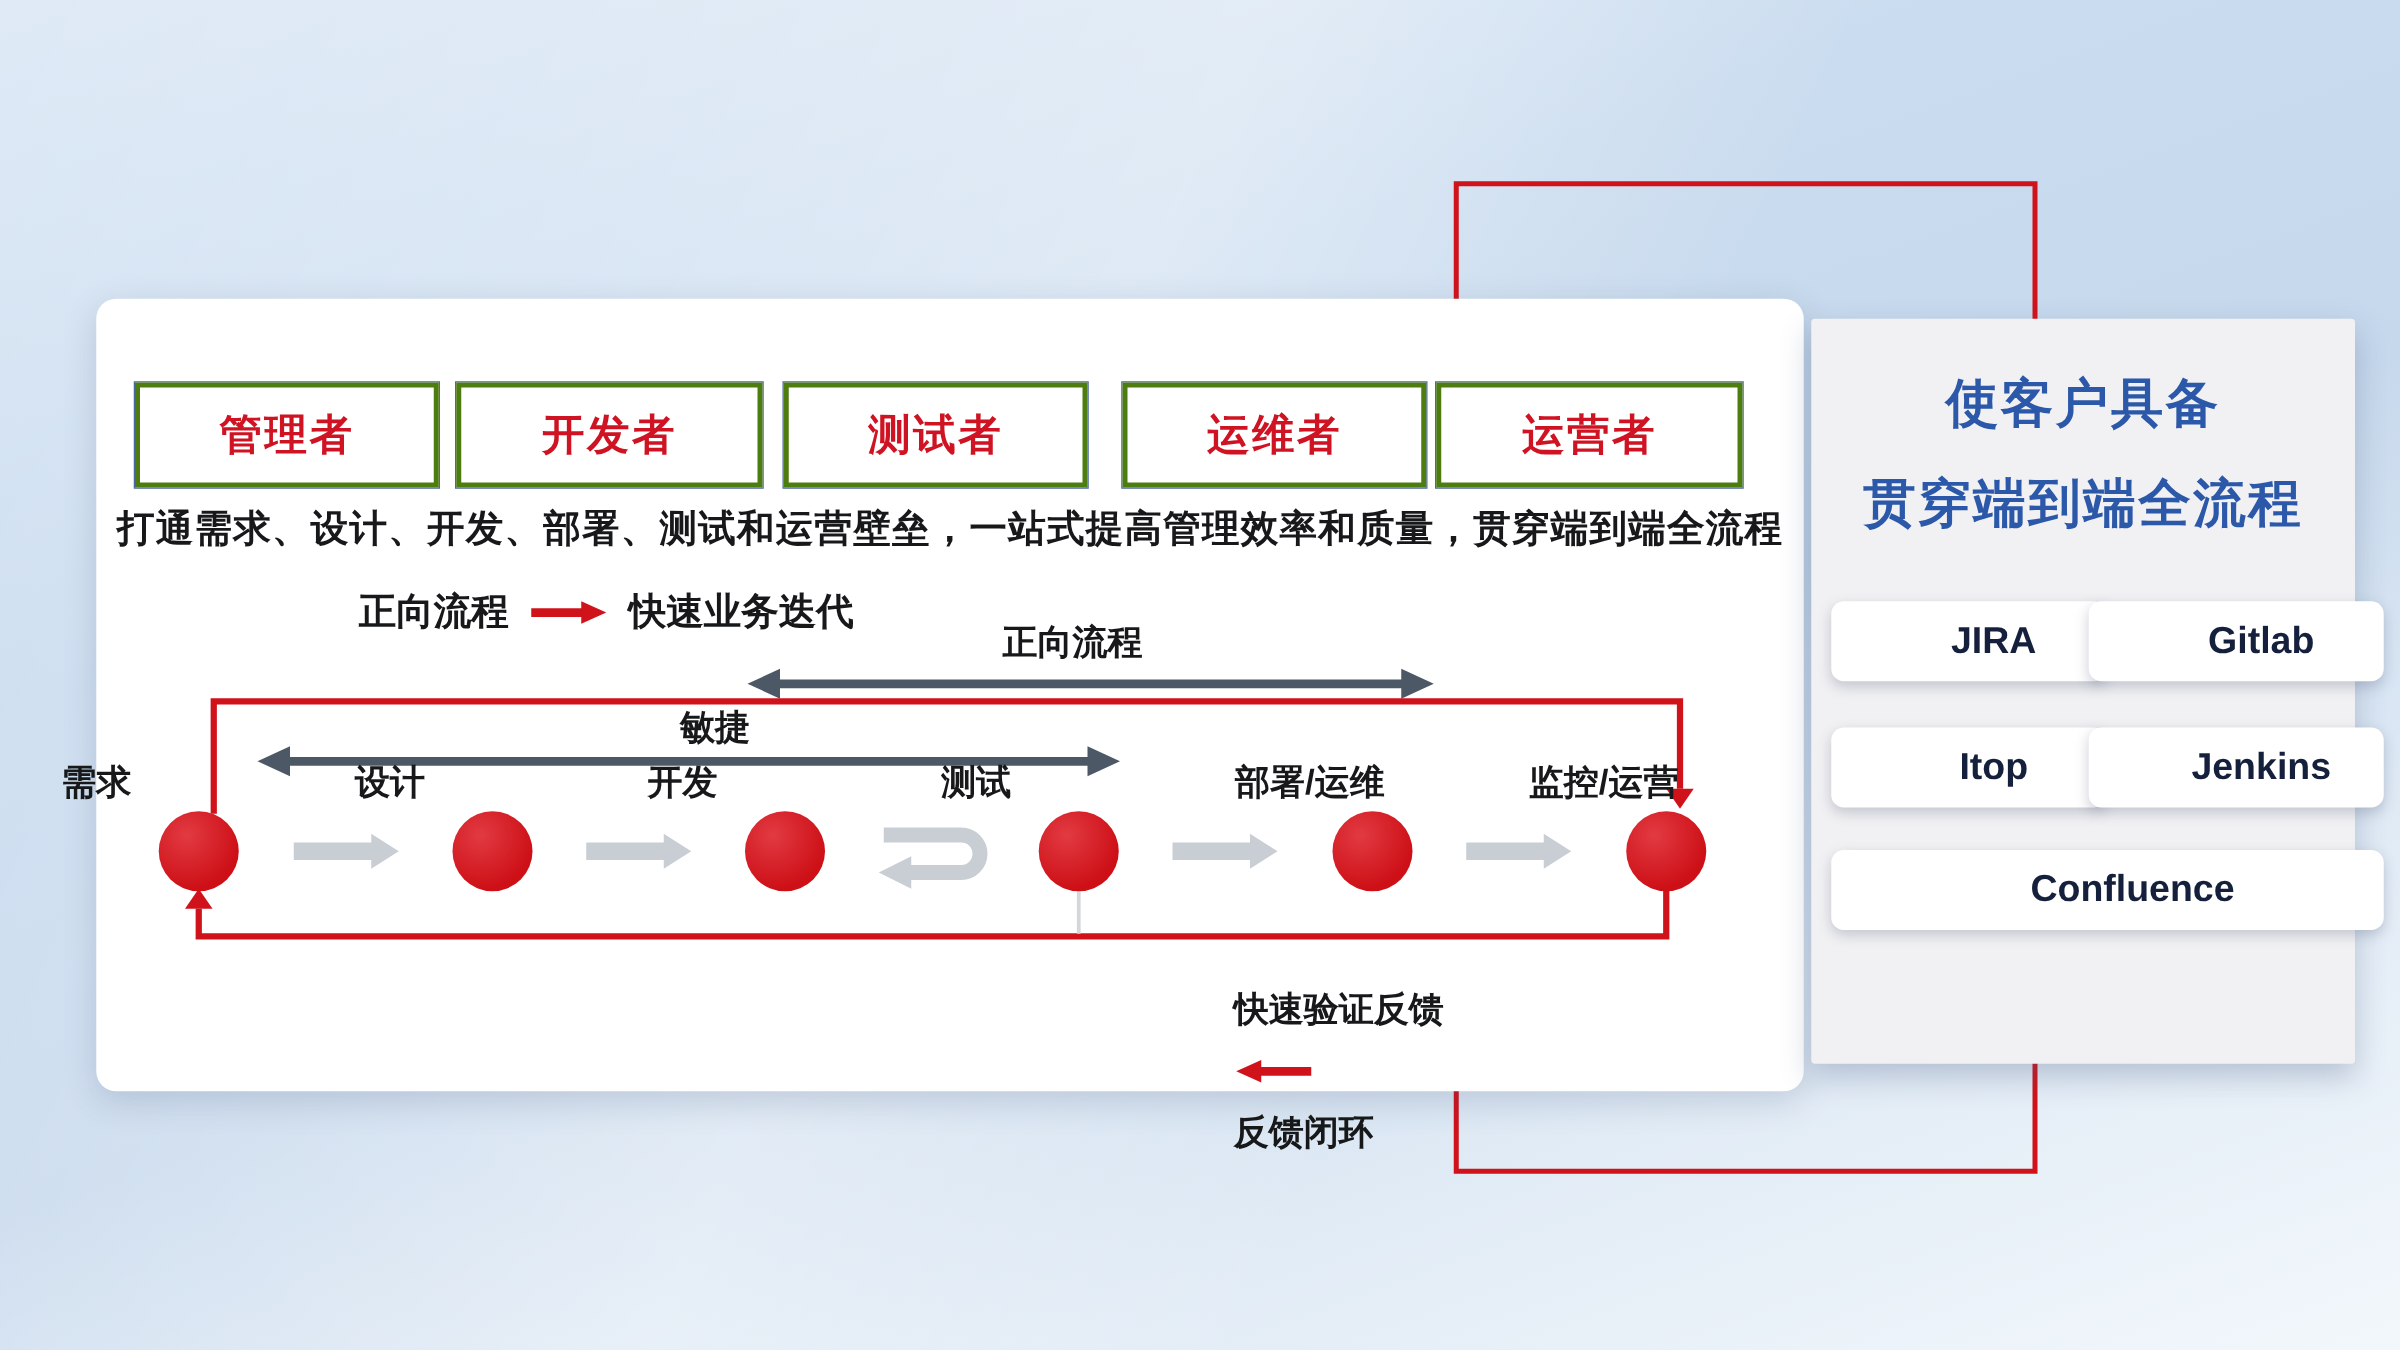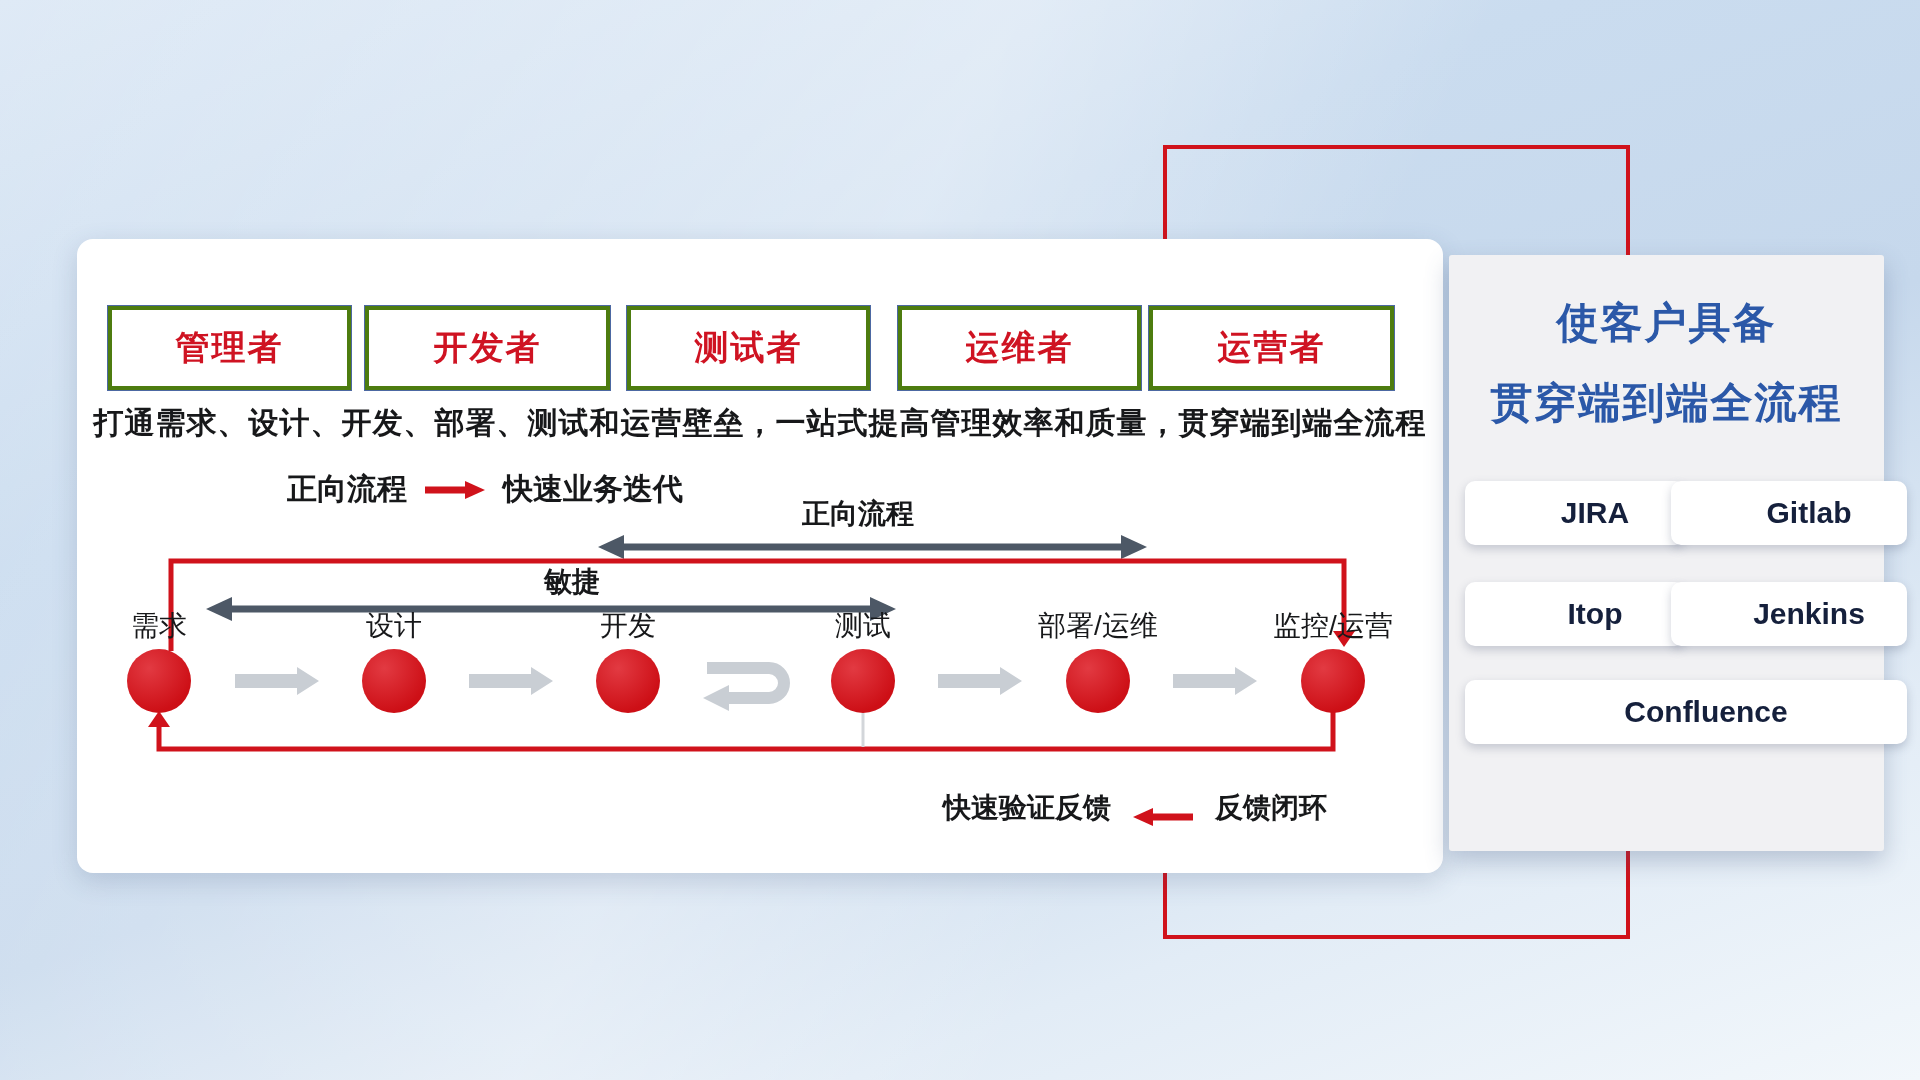--- a/index.html
+++ b/index.html
@@ -47,27 +47,27 @@
   .agile-label{position:absolute;left:434px;top:324px;width:122px;text-align:center;
     font-size:28px;font-weight:bold;color:#17181a;}
 
   .flow-svg{position:absolute;left:0;top:0;width:1366px;height:634px;}
 
   .node-circle{position:absolute;top:410px;width:64px;height:64px;border-radius:50%;
     background:radial-gradient(circle at 35% 30%, #e23a42, #cd0f16 72%);}
   .nc1{left:50px;} .nc2{left:285px;} .nc3{left:519px;}
   .nc4{left:754px;} .nc5{left:989px;} .nc6{left:1224px;}
 
-  .node-label{position:absolute;top:368px;width:220px;text-align:center;
-    font-size:28px;font-weight:normal;color:#17181a;}
+  .node-label{position:absolute;top:368px;width:220px;text-align:left;
+    font-size:28px;font-weight:bold;color:#17181a;}
   .nl1{left:-28px;} .nl2{left:207px;} .nl3{left:441px;}
   .nl4{left:676px;} .nl5{left:911px;} .nl6{left:1146px;}
 
-  .feedback-legend{position:absolute;left:866px;top:550px;display:flex;
-    align-items:flex-end;gap:20px;}
+  .feedback-legend{position:absolute;left:910px;top:550px;display:flex;
+    align-items:flex-start;gap:20px;flex-direction:column;}
 
   
   .sp-title{position:absolute;left:0;right:0;text-align:center;
     font-size:42px;font-weight:bold;color:#2b58a8;letter-spacing:2px;}
   .sp-title1{top:40px;}
   .sp-title2{top:120px;}
   .tool-btn{position:absolute;height:64px;background:#ffffff;border-radius:10px;
     box-shadow:0 4px 10px rgba(80,90,120,.28);
     display:flex;align-items:center;justify-content:center;
     font-size:30px;font-weight:bold;color:#15203c;padding-left:40px;}

